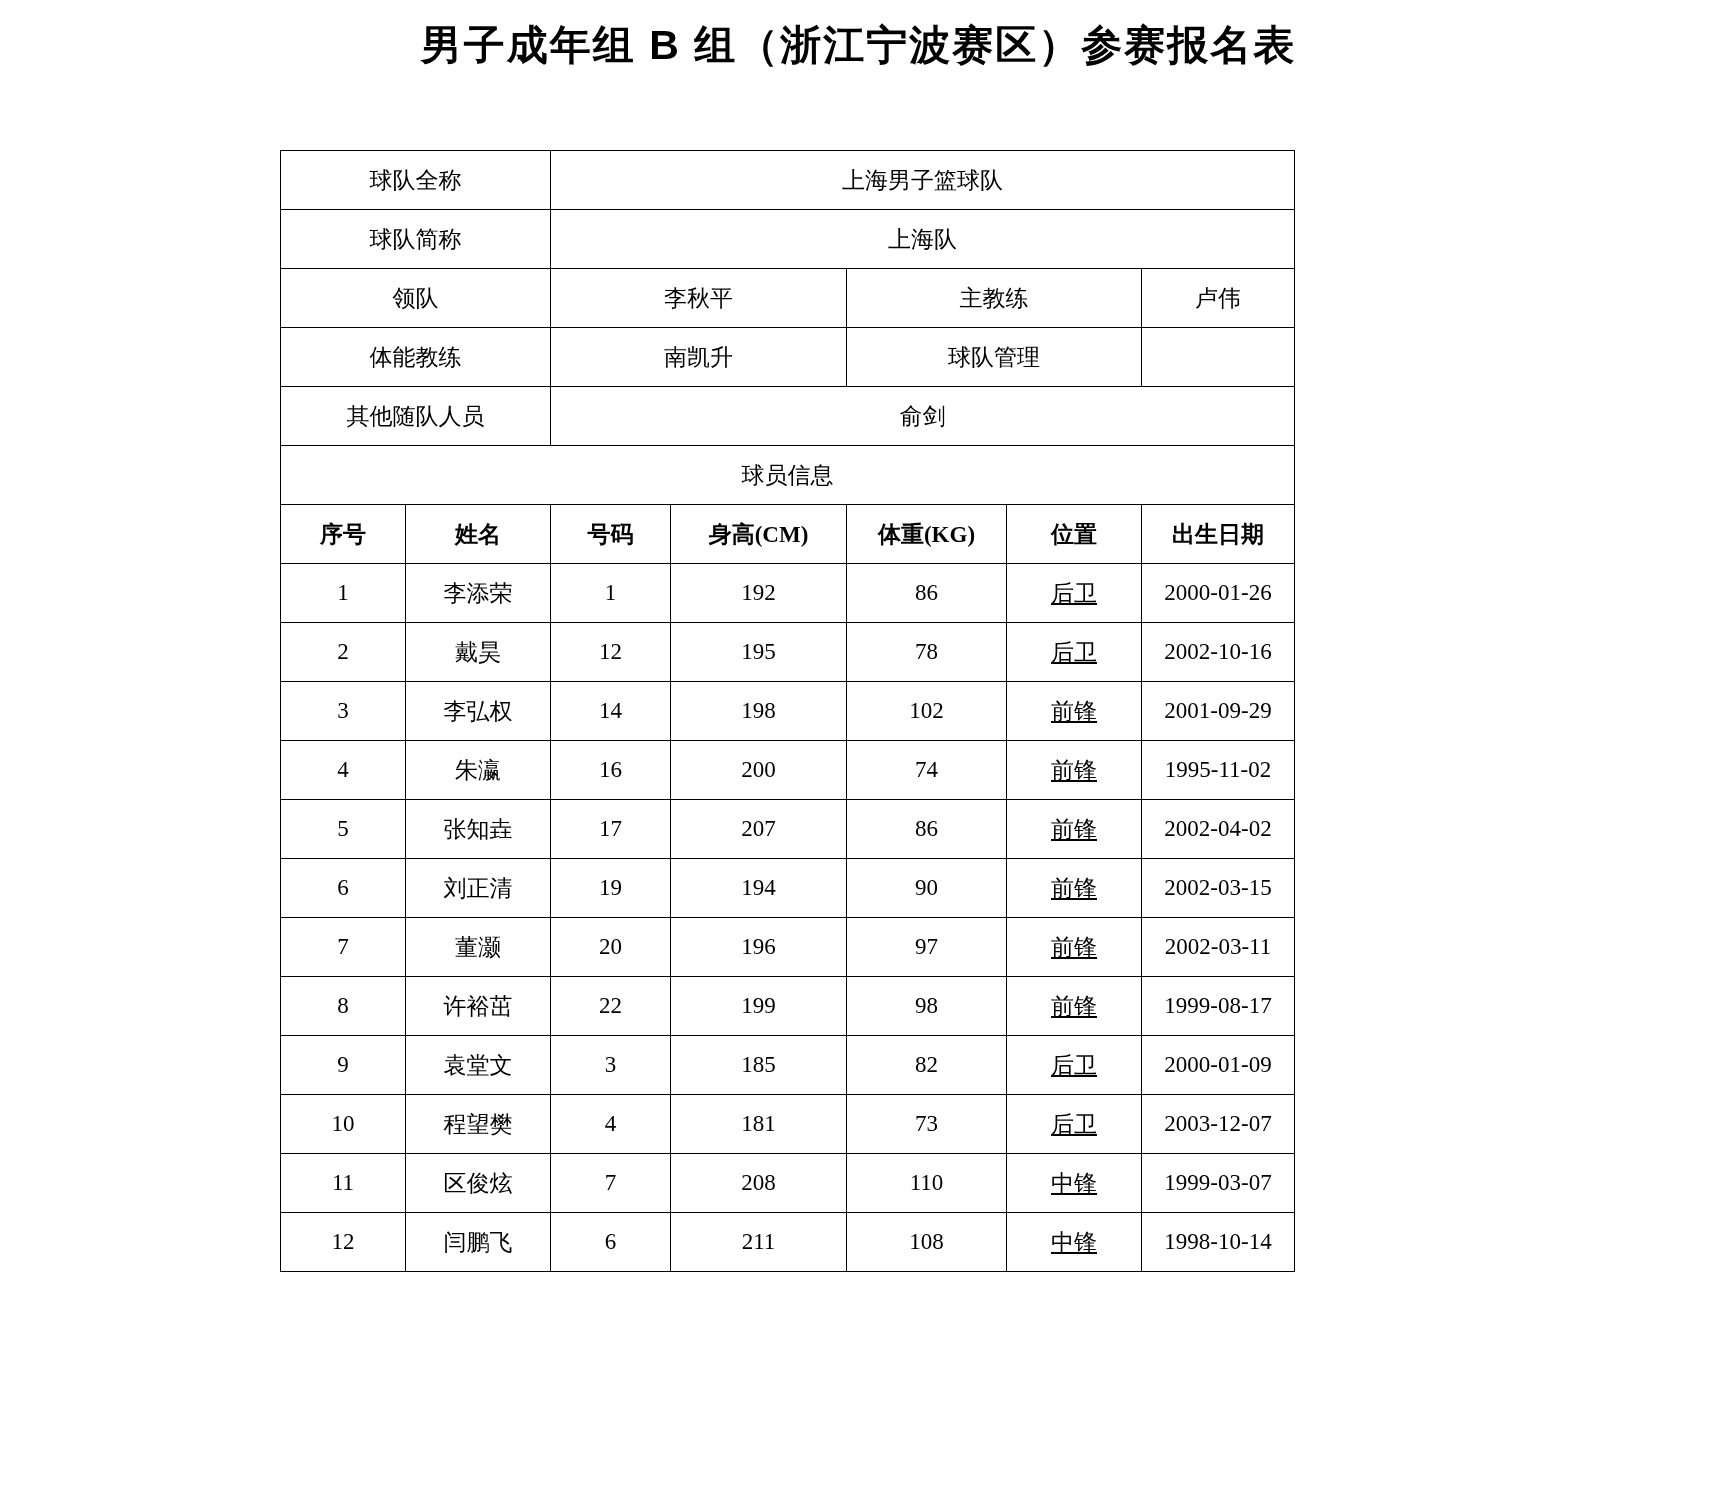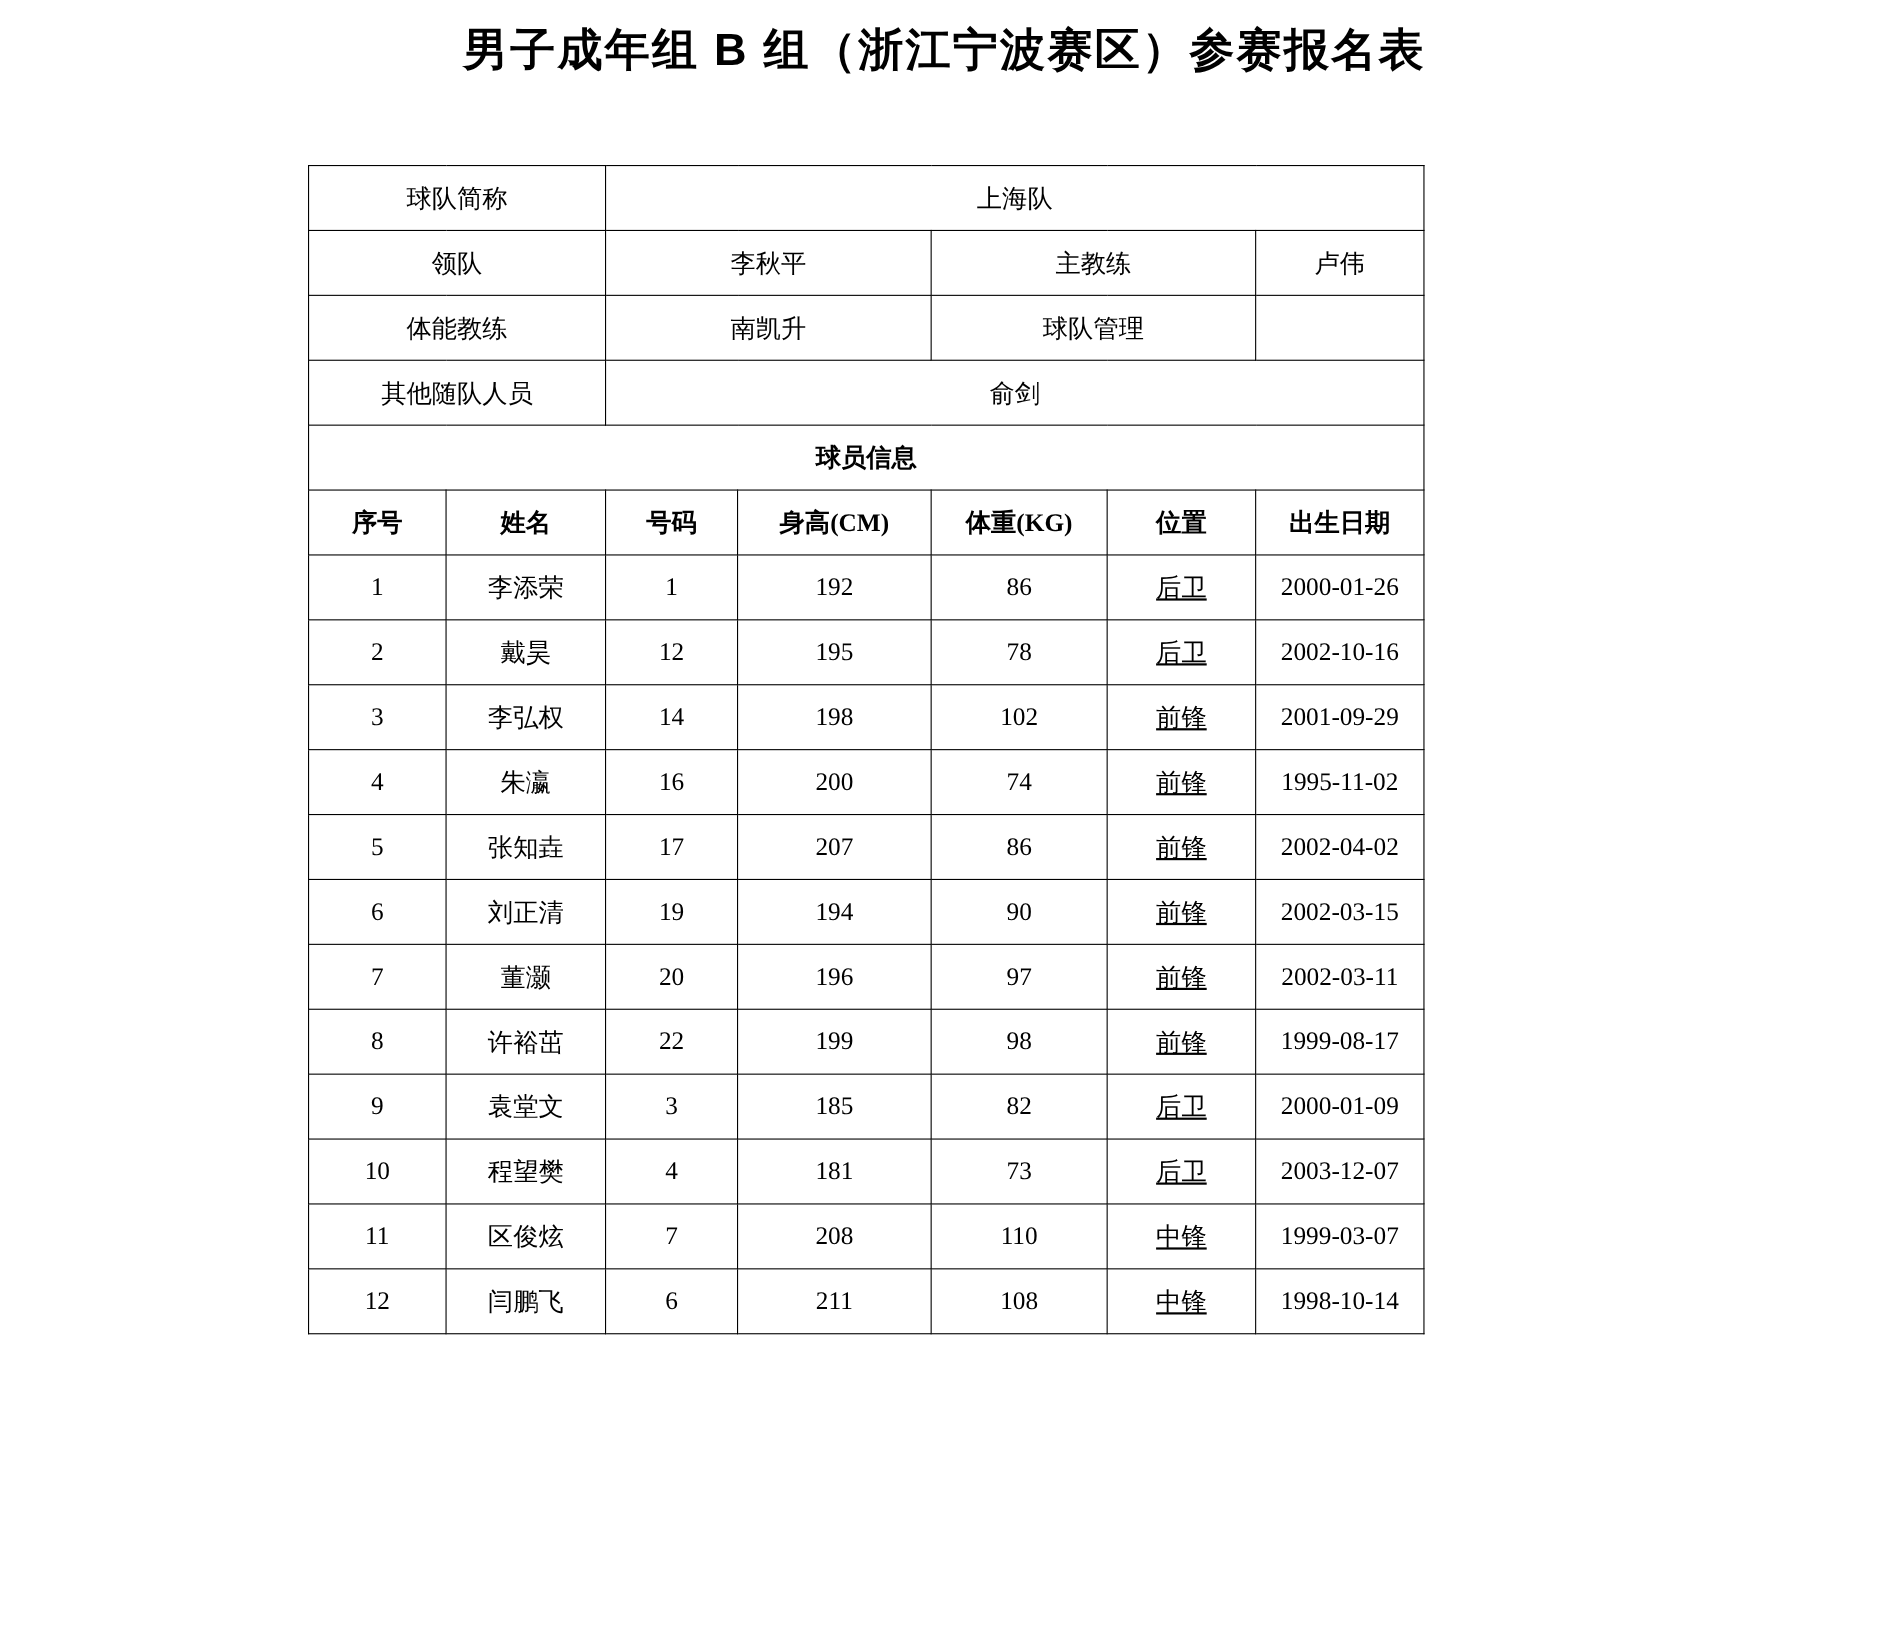--- a/index.html
+++ b/index.html
@@ -50,21 +50,21 @@
     font-family: "Liberation Serif", serif;
   }
   td.label {
     font-size: 24px;
   }
   td.value {
     font-size: 22px;
   }
   td.section-title {
     font-family: "Liberation Sans", sans-serif;
-    font-weight: bold;
+    font-weight: normal;
     font-size: 25px;
     height: 56px;
   }
   td.col-head {
     font-family: "Liberation Sans", sans-serif;
     font-weight: bold;
     font-size: 24px;
     height: 60px;
     margin-left: 42px;
   }
@@ -102,20 +102,24 @@
         <col class="c1">
           <col class="c2">
           <col class="c3">
           <col class="c4">
           <col class="c5">
           <col class="c6">
           <col class="c7">
       </colgroup>
       <tbody>
         <tr>
+          <td class="label" colspan="2">球队全称</td>
+          <td class="value" colspan="5">上海男子篮球队</td>
+        </tr>
+        <tr>
           <td class="label" colspan="2">球队简称</td>
           <td class="value" colspan="5">上海队</td>
         </tr>
         <tr>
           <td class="label" colspan="2">领队</td>
           <td class="value" colspan="2">李秋平</td>
           <td class="label" colspan="2">主教练</td>
           <td class="value">卢伟</td>
         </tr>
         <tr>

